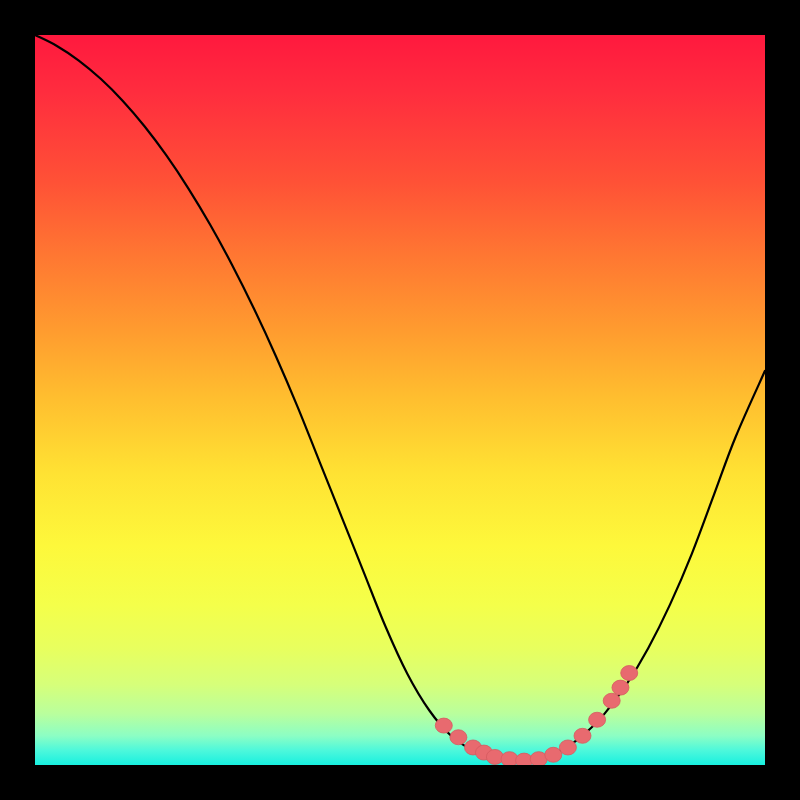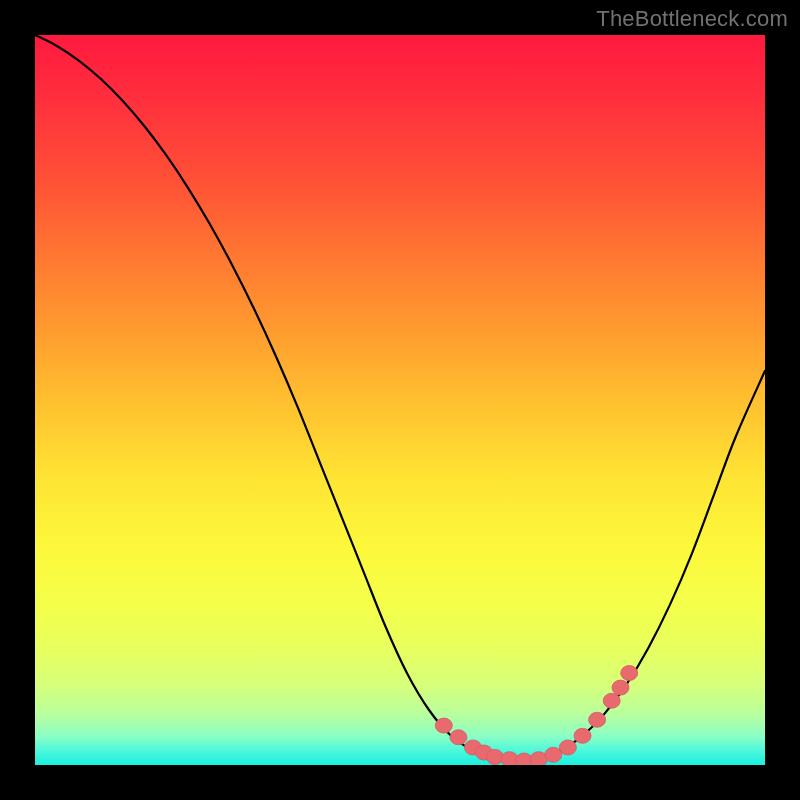--- a/index.html
+++ b/index.html
@@ -50,21 +50,20 @@
     );
   }
   svg.curve {
     position: absolute;
     inset: 0;
   }
 </style>
 </head>
 <body>
 <div class="frame">
-  <div class="watermark">TheBottleneck.com</div>
   <div class="plot">
     <div class="gradient"></div>
     <svg class="curve" viewBox="0 0 730 730" preserveAspectRatio="none">
       <path id="curve-path" fill="none" stroke="#000000" stroke-width="2.2" stroke-linecap="round" d="M 0.00 0.00 C 3.94 1.97, 14.02 6.35, 21.90 10.95 C 29.78 15.55, 35.92 19.64, 43.80 25.55 C 51.68 31.46, 57.82 36.57, 65.70 43.80 C 73.58 51.03, 79.72 57.16, 87.60 65.70 C 95.48 74.24, 101.62 81.39, 109.50 91.25 C 117.38 101.11, 123.52 109.28, 131.40 120.45 C 139.28 131.62, 145.42 140.82, 153.30 153.30 C 161.18 165.78, 167.32 176.00, 175.20 189.80 C 183.08 203.60, 189.22 214.84, 197.10 229.95 C 204.98 245.06, 211.12 257.32, 219.00 273.75 C 226.88 290.18, 233.02 303.46, 240.90 321.20 C 248.78 338.94, 254.92 353.25, 262.80 372.30 C 270.68 391.35, 276.82 407.34, 284.70 427.05 C 292.58 446.76, 298.72 462.09, 306.60 481.80 C 314.48 501.51, 320.62 516.84, 328.50 536.55 C 336.38 556.26, 342.52 572.90, 350.40 591.30 C 358.28 609.70, 364.42 623.64, 372.30 638.75 C 380.18 653.86, 386.32 664.08, 394.20 675.25 C 402.08 686.42, 408.22 693.57, 416.10 700.80 C 423.98 708.03, 430.12 711.46, 438.00 715.40 C 445.88 719.34, 452.02 720.73, 459.90 722.70 C 467.78 724.67, 473.92 726.35, 481.80 726.35 C 489.68 726.35, 495.82 724.67, 503.70 722.70 C 511.58 720.73, 517.72 719.34, 525.60 715.40 C 533.48 711.46, 539.62 707.37, 547.50 700.80 C 555.38 694.23, 561.52 688.10, 569.40 678.90 C 577.28 669.70, 583.42 661.53, 591.30 649.70 C 599.18 637.87, 605.32 627.65, 613.20 613.20 C 621.08 598.75, 627.22 586.48, 635.10 569.40 C 642.98 552.32, 649.12 538.01, 657.00 518.30 C 664.88 498.59, 671.02 480.92, 678.90 459.90 C 686.78 438.88, 691.60 423.84, 700.80 401.50 C 710.00 379.16, 724.74 347.63, 730.00 335.80"></path>
       <g id="markers">
           <ellipse cx="408.80" cy="690.58" rx="8.5" ry="7.5" fill="#e86a6f" stroke="#d55a60" stroke-width="0.8"></ellipse>
           <ellipse cx="423.40" cy="702.26" rx="8.5" ry="7.5" fill="#e86a6f" stroke="#d55a60" stroke-width="0.8"></ellipse>
           <ellipse cx="438.00" cy="712.48" rx="8.5" ry="7.5" fill="#e86a6f" stroke="#d55a60" stroke-width="0.8"></ellipse>
           <ellipse cx="448.95" cy="717.59" rx="8.5" ry="7.5" fill="#e86a6f" stroke="#d55a60" stroke-width="0.8"></ellipse>
           <ellipse cx="459.90" cy="721.97" rx="8.5" ry="7.5" fill="#e86a6f" stroke="#d55a60" stroke-width="0.8"></ellipse>

